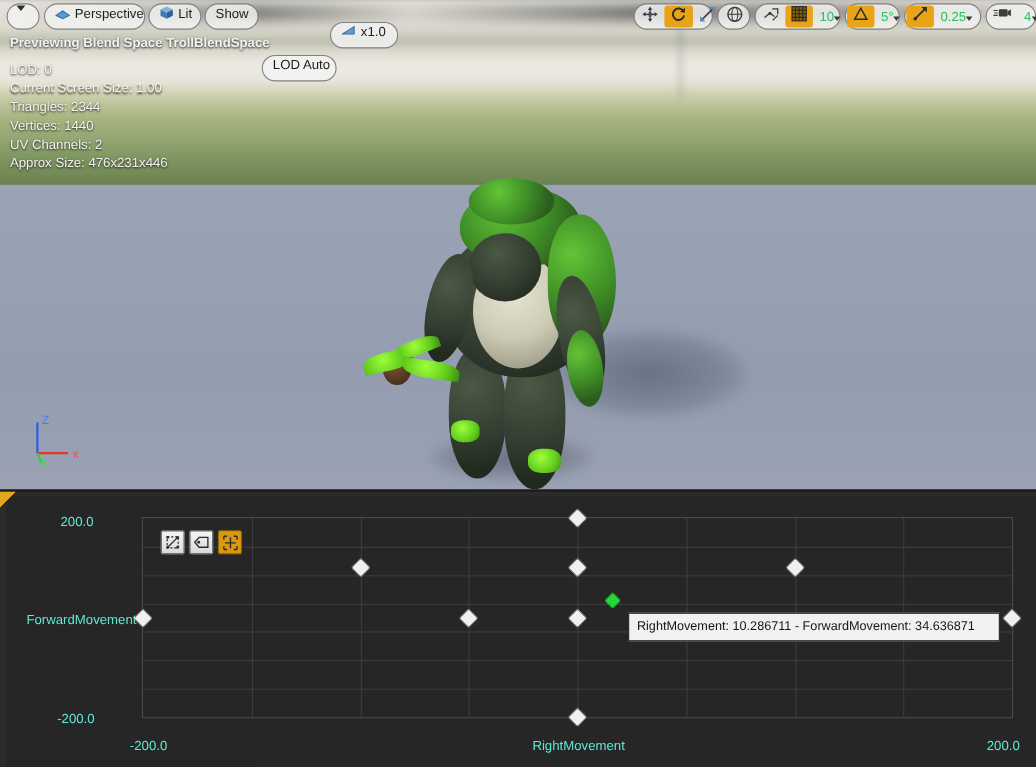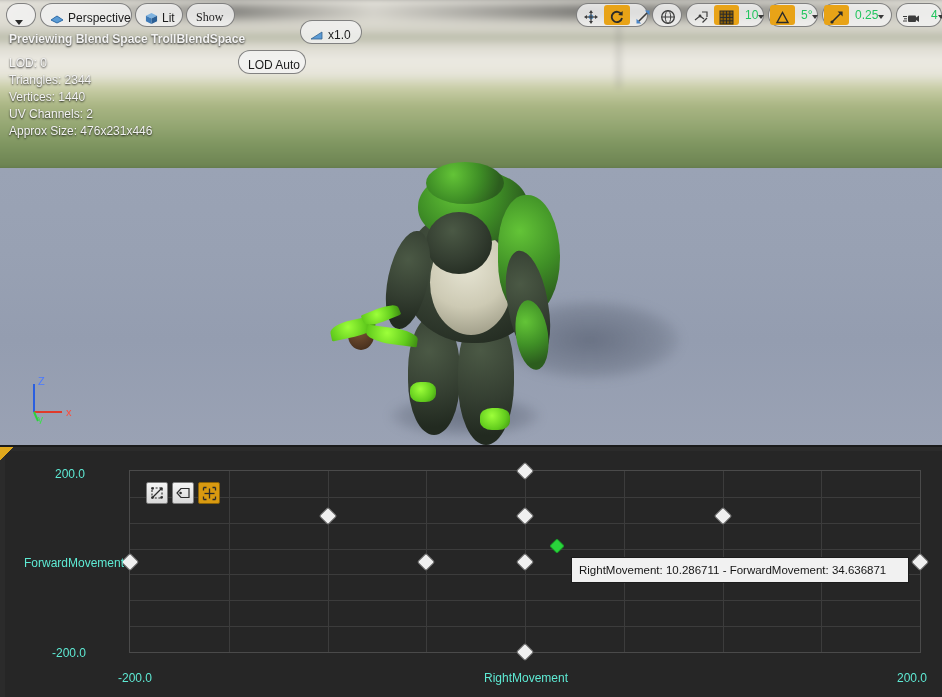--- a/index.html
+++ b/index.html
@@ -37,21 +37,21 @@
   .grn{background:radial-gradient(circle at 35% 30%,#63c437 0%,#3f8f26 45%,#2c5d1e 80%);}
   .drk{background:radial-gradient(circle at 40% 30%,#4b5945 0%,#343e31 50%,#222a20 85%);}
   .bel{background:radial-gradient(circle at 45% 35%,#e6e4d3 0%,#cdcab4 50%,#9d9b86 88%);}
   .lime{background:radial-gradient(circle at 40% 35%,#9dff3a 0%,#62cc1d 60%,#3d8a12 100%);}
 
   
   #toolbar{position:absolute;left:0;top:0;width:942px;height:30px;z-index:30;}
   .grp{position:absolute;top:3px;height:24px;display:flex;align-items:center;
        background:rgba(244,244,244,.80);border:1px solid rgba(110,110,110,.85);
        border-radius:12px;padding:0 2px;box-sizing:border-box;}
-  .tbtn{height:20px;display:flex;align-items:flex-end;gap:4px;padding:0 7px;
+  .tbtn{height:20px;display:flex;align-items:flex-start;gap:4px;padding:0 7px;
         border-radius:10px;font-size:12px;color:#1d1d1d;white-space:nowrap;cursor:default;}
   .tbtn.sq{padding:0 5px;border-radius:3px;}
   .tbtn.on{background:#e8a317;}
   .caret{width:0;height:0;border-left:4px solid transparent;border-right:4px solid transparent;
          border-top:5px solid #2a2a2a;}
   .minicaret{width:0;height:0;border-left:3px solid transparent;border-right:3px solid transparent;
          border-top:4px solid #3a3a3a;margin-top:8px;}
   .numv{font-size:12px;color:#22c55e;padding:0 6px;display:flex;flex-direction:row;
         align-items:center;line-height:1;}
   .numv b{font-weight:400;}
@@ -168,21 +168,21 @@
       <div class="tbtn">
         <svg width="13" height="13" viewBox="0 0 14 14">
           <path d="M7 1 L13 4 L7 7 L1 4 Z" fill="#7fb3e0"></path>
           <path d="M1 4 L7 7 L7 13 L1 10 Z" fill="#3d7ab8"></path>
           <path d="M13 4 L7 7 L7 13 L13 10 Z" fill="#2b5f96"></path>
         </svg>
         <span>Lit</span>
       </div>
     </div>
 
-    <div class="grp" style="left:186px;width:49px;font-family:Liberation Serif, serif;">
+    <div class="grp" style="left:186px;width:49px;">
       <div class="tbtn">
         <span>Show</span>
       </div>
     </div>
 
     <div class="grp" style="left:238px;width:68px;margin-top:47px;">
       <div class="tbtn">
         <span>LOD Auto</span>
       </div>
     </div>
@@ -297,20 +297,21 @@
       <div class="numv">
         <b>4</b>
         <span class="minicaret" style="margin-top:3px;"></span>
       </div>
     </div>
   </div>
 
   <div id="stats">
     <div class="title">Previewing Blend Space TrollBlendSpace</div>
     <div>LOD: 0</div>
+    <div>Current Screen Size: 1.00</div>
     <div>Triangles: 2344</div>
     <div>Vertices: 1440</div>
     <div>UV Channels: 2</div>
     <div>Approx Size: 476x231x446</div>
   </div>
 
   <div id="bs">
     <div class="inner"></div>
     <div class="corner"></div>
   </div>

